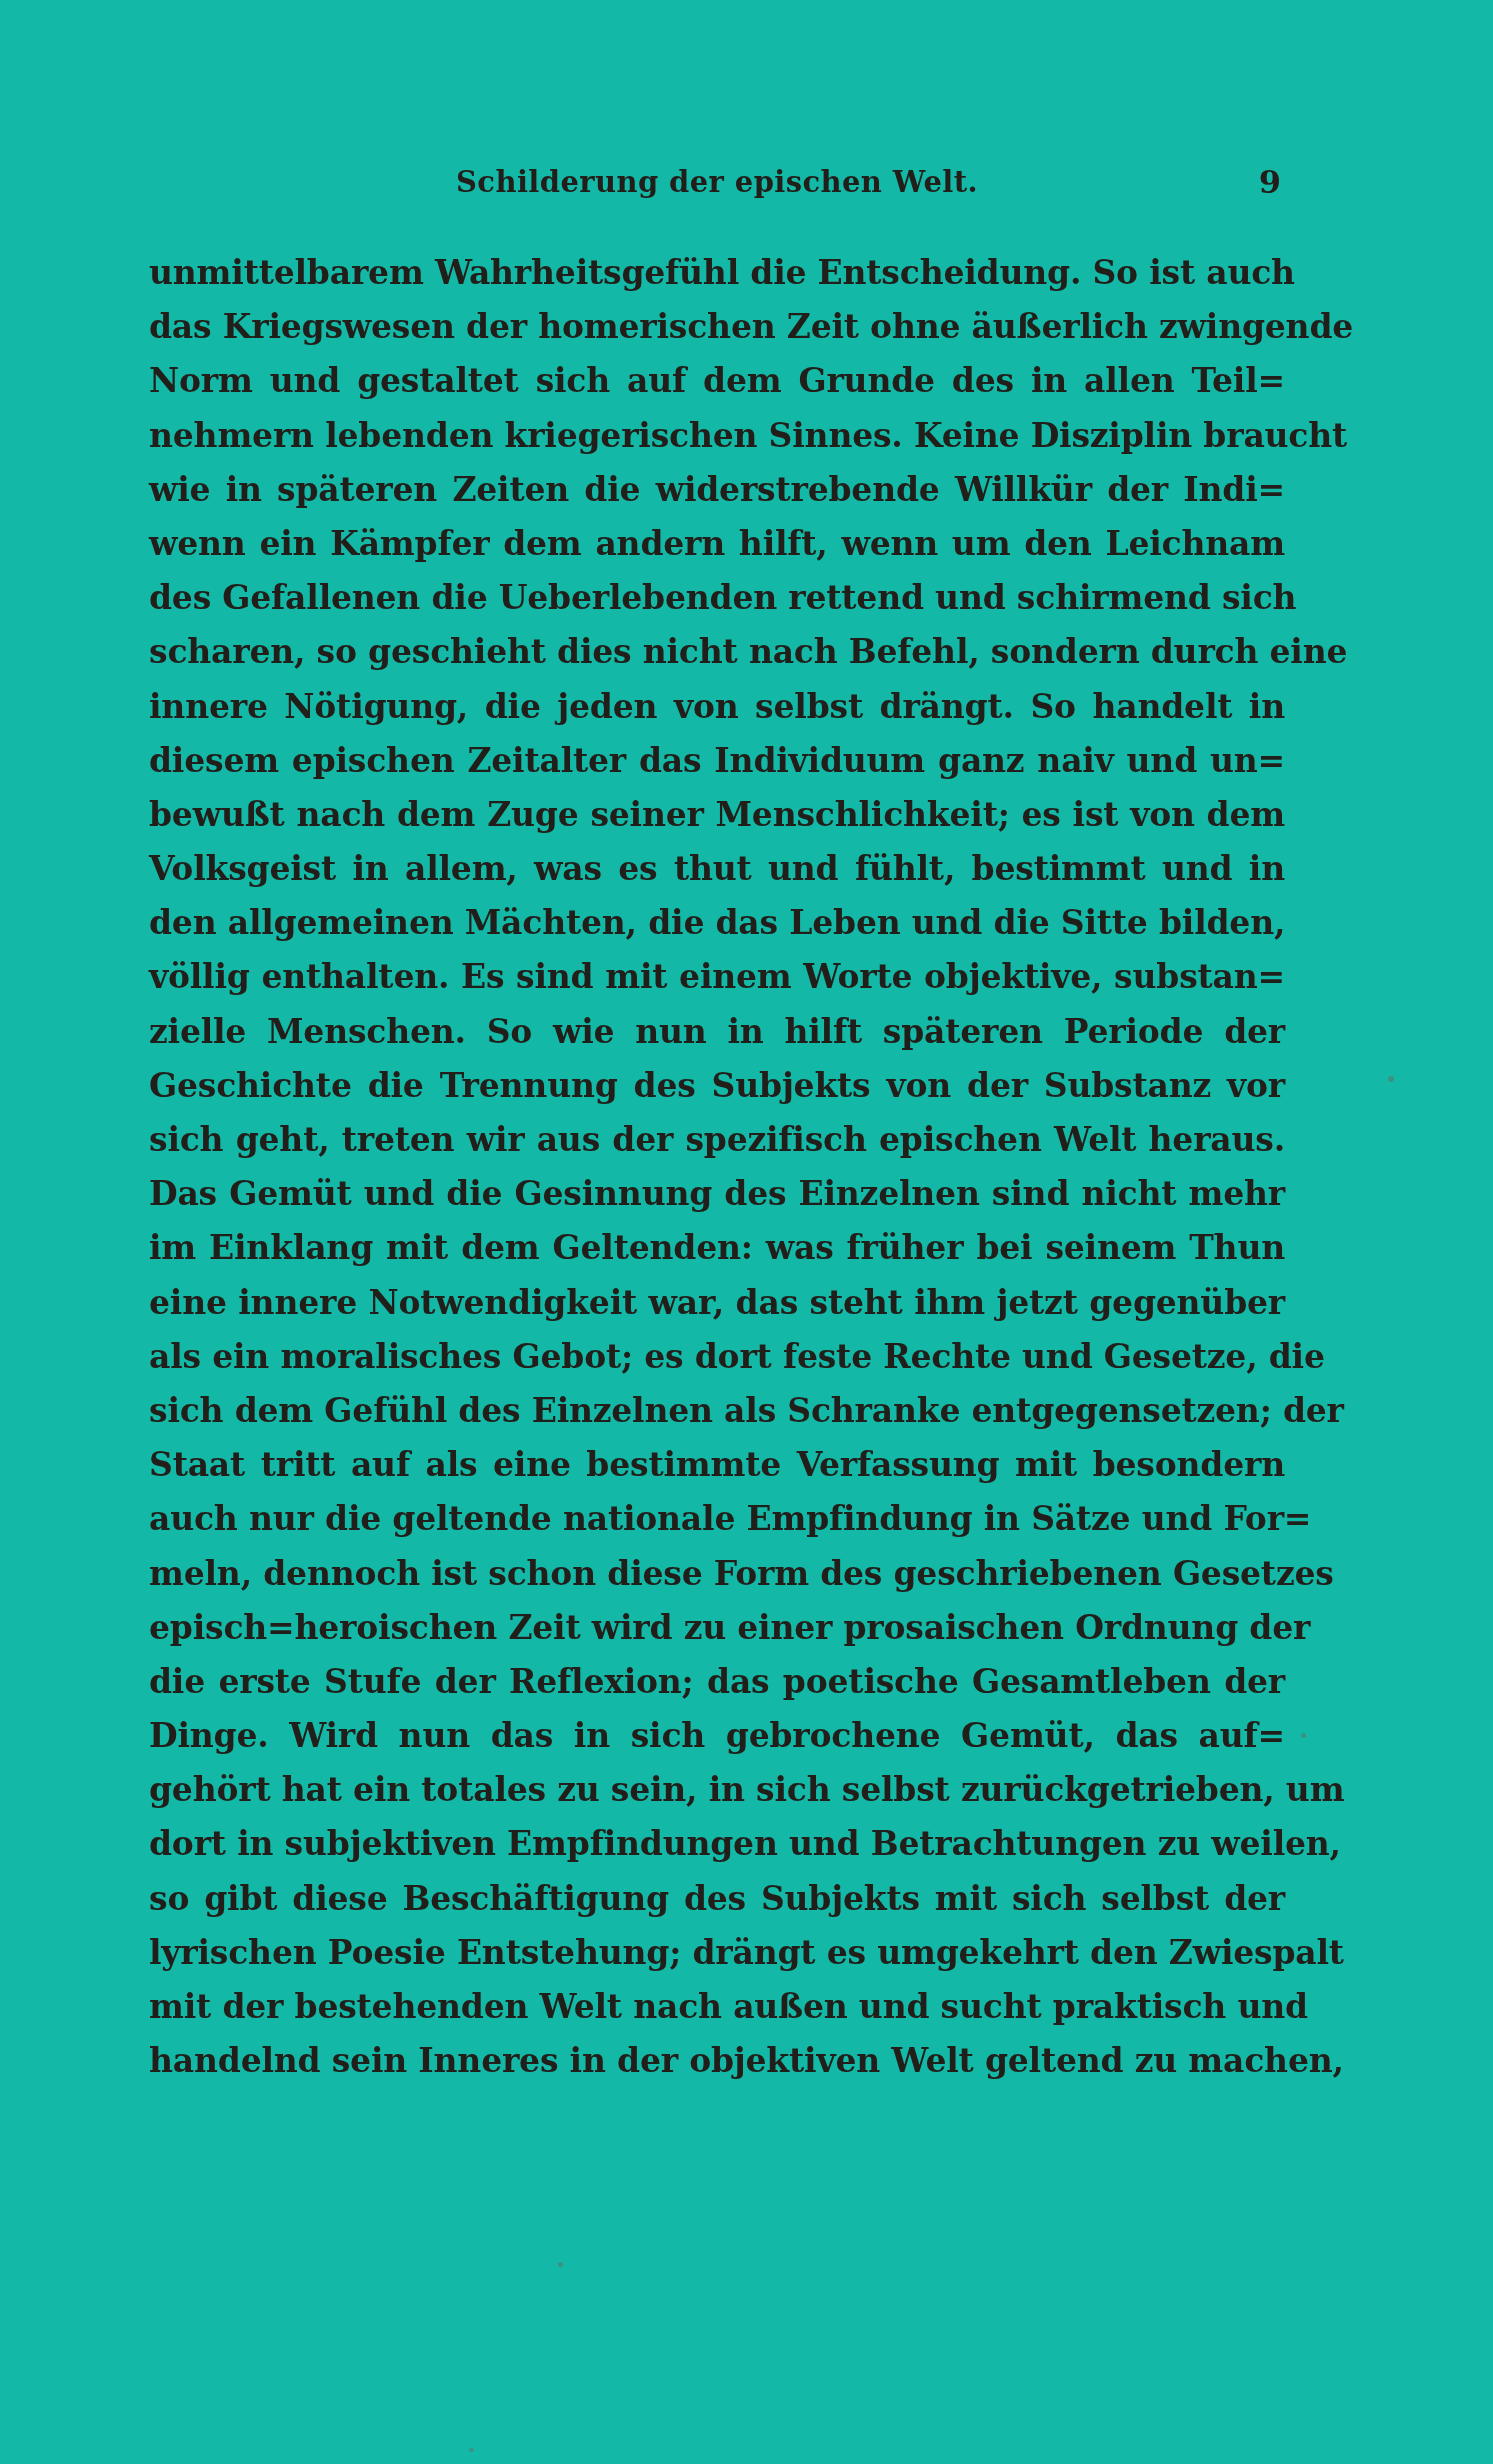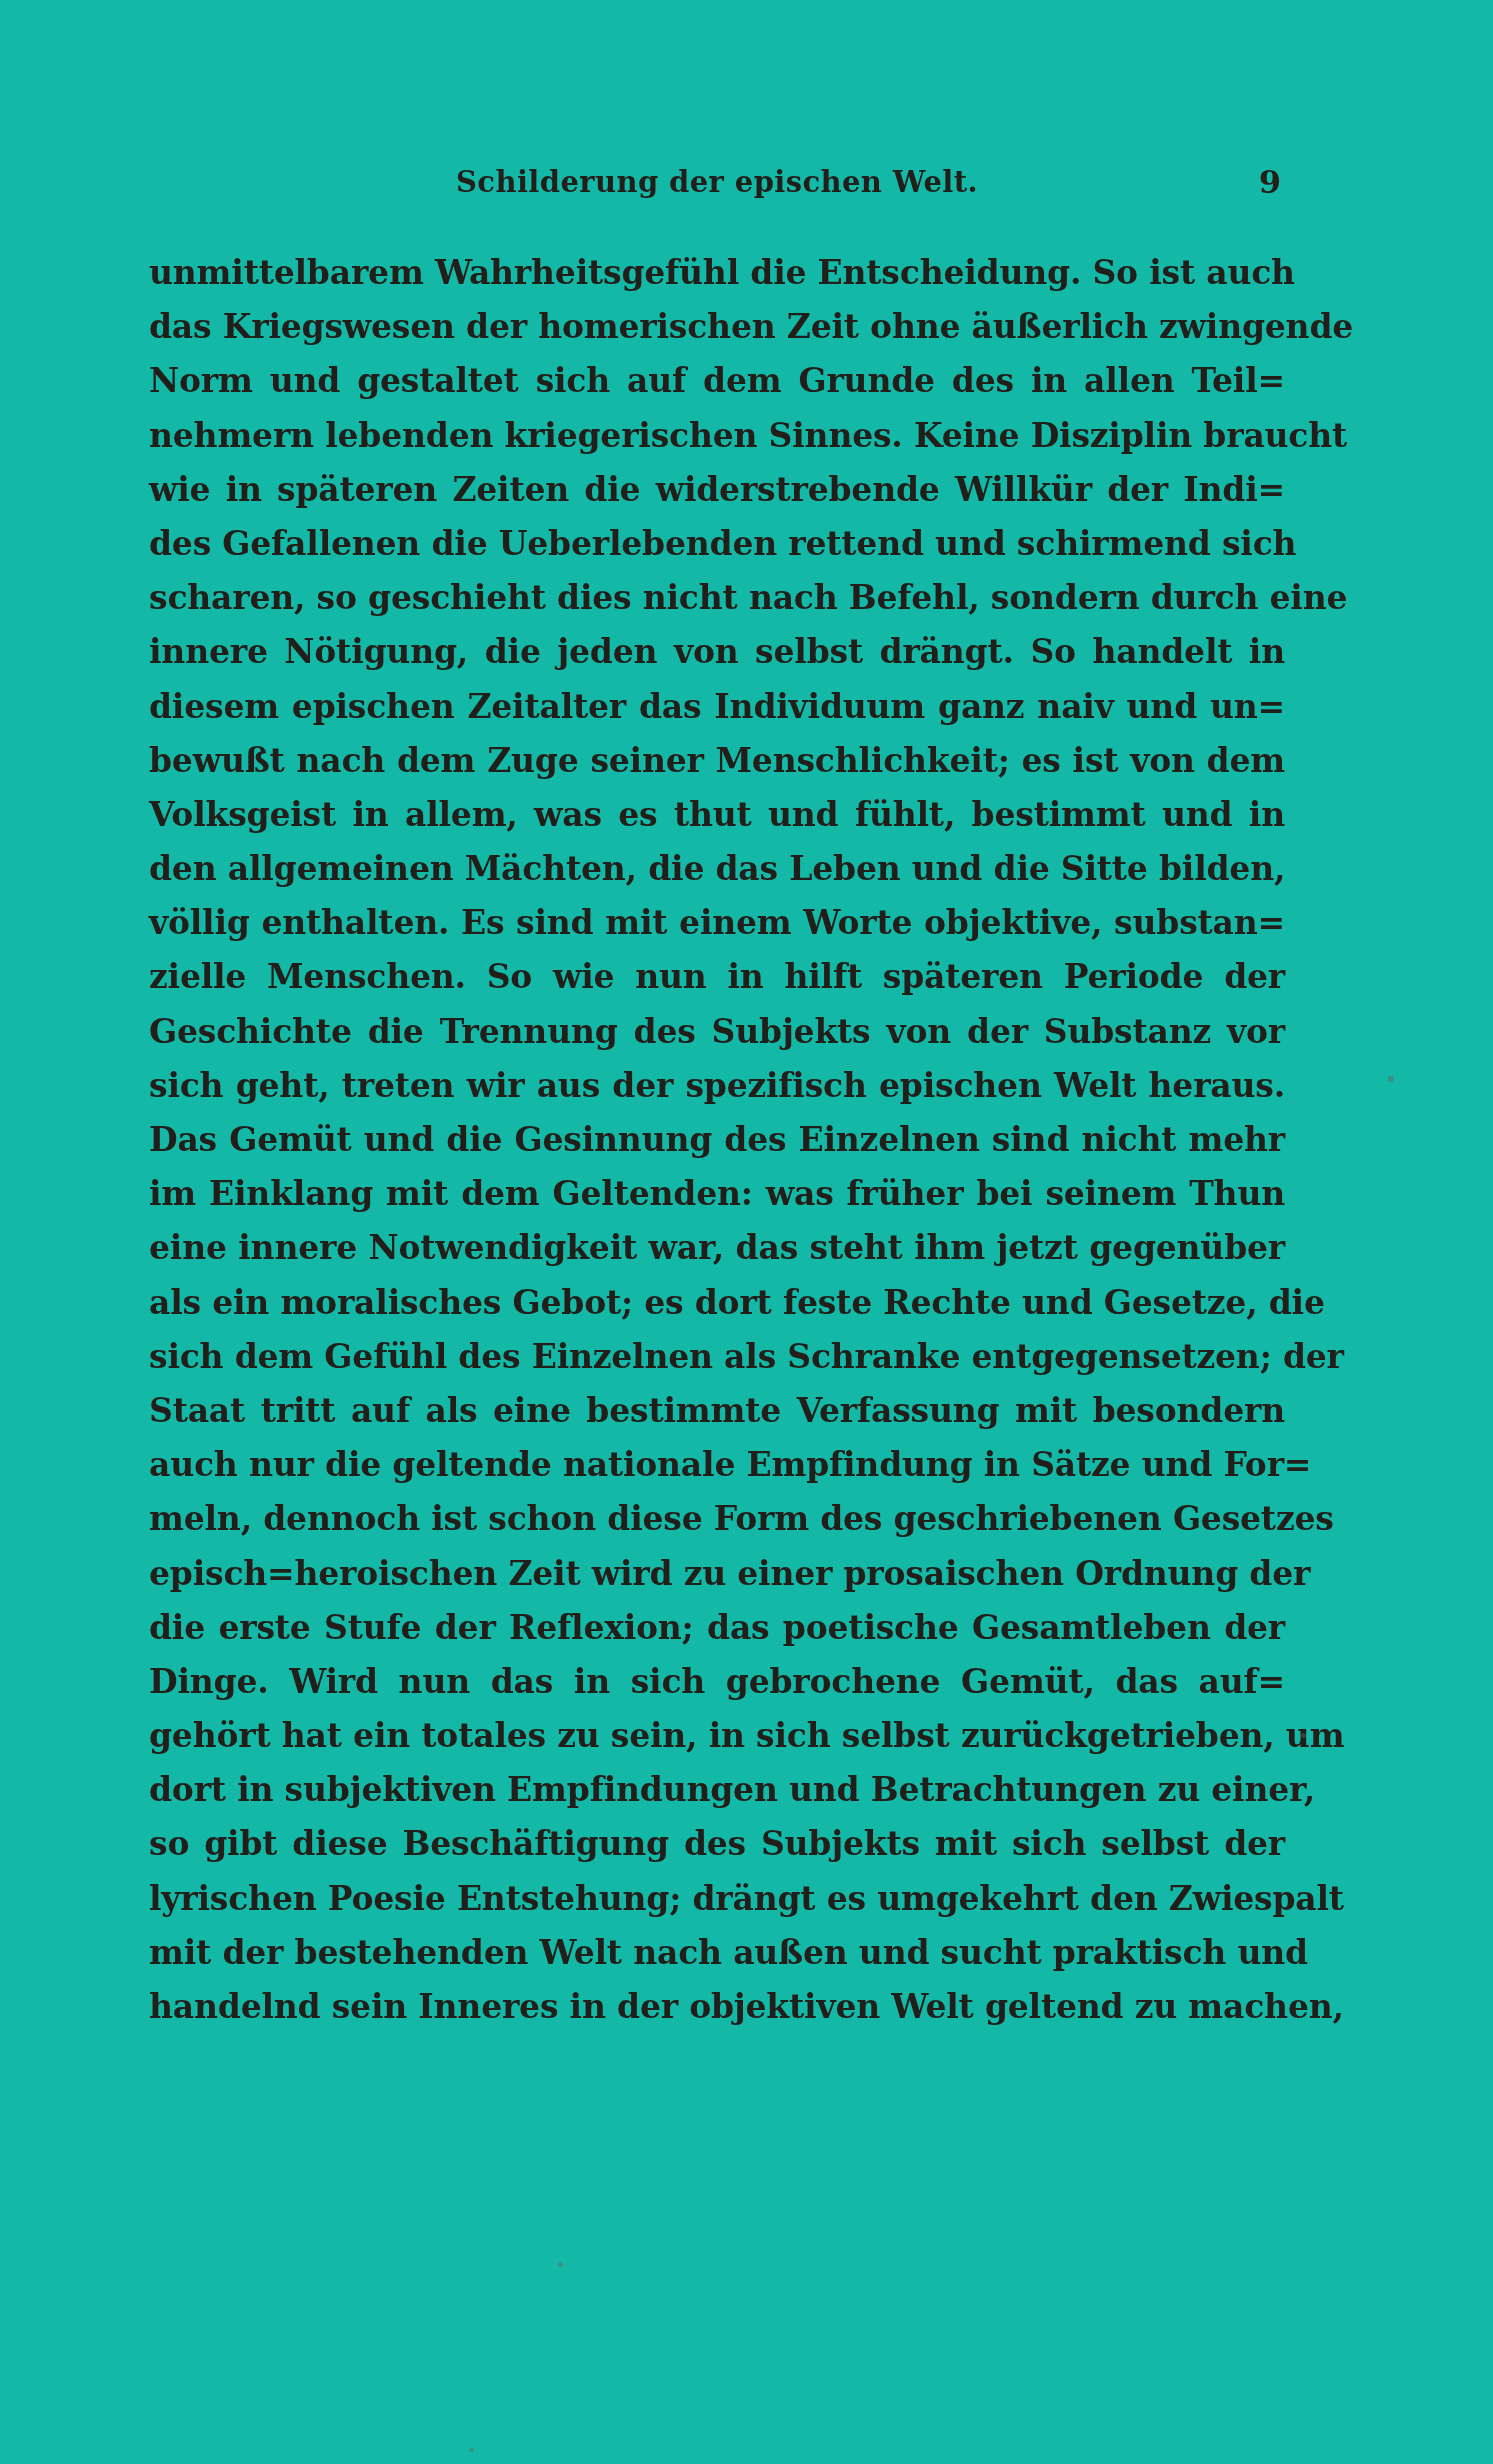--- a/index.html
+++ b/index.html
@@ -82,20 +82,21 @@
     <div class="running-title">Schilderung der epischen Welt.</div>
     <div class="page-number">9</div>
   </div>
 
   <div class="textblock">
       <div class="line">unmittelbarem Wahrheitsgefühl die Entscheidung.  So ist auch</div>
       <div class="line">das Kriegswesen der homerischen Zeit ohne äußerlich zwingende</div>
       <div class="line">Norm und gestaltet sich auf dem Grunde des in allen Teil=</div>
       <div class="line">nehmern lebenden kriegerischen Sinnes.  Keine Disziplin braucht</div>
       <div class="line">wie in späteren Zeiten die widerstrebende Willkür der Indi=</div>
+      <div class="line">wenn ein Kämpfer dem andern hilft, wenn um den Leichnam</div>
       <div class="line">des Gefallenen die Ueberlebenden rettend und schirmend sich</div>
       <div class="line">scharen, so geschieht dies nicht nach Befehl, sondern durch eine</div>
       <div class="line">innere Nötigung, die jeden von selbst drängt.  So handelt in</div>
       <div class="line">diesem epischen Zeitalter das Individuum ganz naiv und un=</div>
       <div class="line">bewußt nach dem Zuge seiner Menschlichkeit; es ist von dem</div>
       <div class="line">Volksgeist in allem, was es thut und fühlt, bestimmt und in</div>
       <div class="line">den allgemeinen Mächten, die das Leben und die Sitte bilden,</div>
       <div class="line">völlig enthalten.  Es sind mit einem Worte objektive, substan=</div>
       <div class="line">zielle Menschen.  So wie nun in hilft späteren Periode der</div>
       <div class="line">Geschichte die Trennung des Subjekts von der Substanz vor</div>
@@ -105,21 +106,21 @@
       <div class="line">eine innere Notwendigkeit war, das steht ihm jetzt gegenüber</div>
       <div class="line">als ein moralisches Gebot; es dort feste Rechte und Gesetze, die</div>
       <div class="line">sich dem Gefühl des Einzelnen als Schranke entgegensetzen; der</div>
       <div class="line">Staat tritt auf als eine bestimmte Verfassung mit besondern</div>
       <div class="line">auch nur die geltende nationale Empfindung in Sätze und For=</div>
       <div class="line">meln, dennoch ist schon diese Form des geschriebenen Gesetzes</div>
       <div class="line">episch=heroischen Zeit wird zu einer prosaischen Ordnung der</div>
       <div class="line">die erste Stufe der Reflexion; das poetische Gesamtleben der</div>
       <div class="line">Dinge.  Wird nun das in sich gebrochene Gemüt, das auf=</div>
       <div class="line">gehört hat ein totales zu sein, in sich selbst zurückgetrieben, um</div>
-      <div class="line">dort in subjektiven Empfindungen und Betrachtungen zu einer,</div>
+      <div class="line">dort in subjektiven Empfindungen und Betrachtungen zu weilen,</div>
       <div class="line">so gibt diese Beschäftigung des Subjekts mit sich selbst der</div>
       <div class="line">lyrischen Poesie Entstehung; drängt es umgekehrt den Zwiespalt</div>
       <div class="line">mit der bestehenden Welt nach außen und sucht praktisch und</div>
       <div class="line">handelnd sein Inneres in der objektiven Welt geltend zu machen,</div>
     </div>
 
   <div class="speck speck-1"></div>
   <div class="speck speck-2"></div>
   <div class="speck speck-3"></div>
   <div class="speck speck-4"></div>

